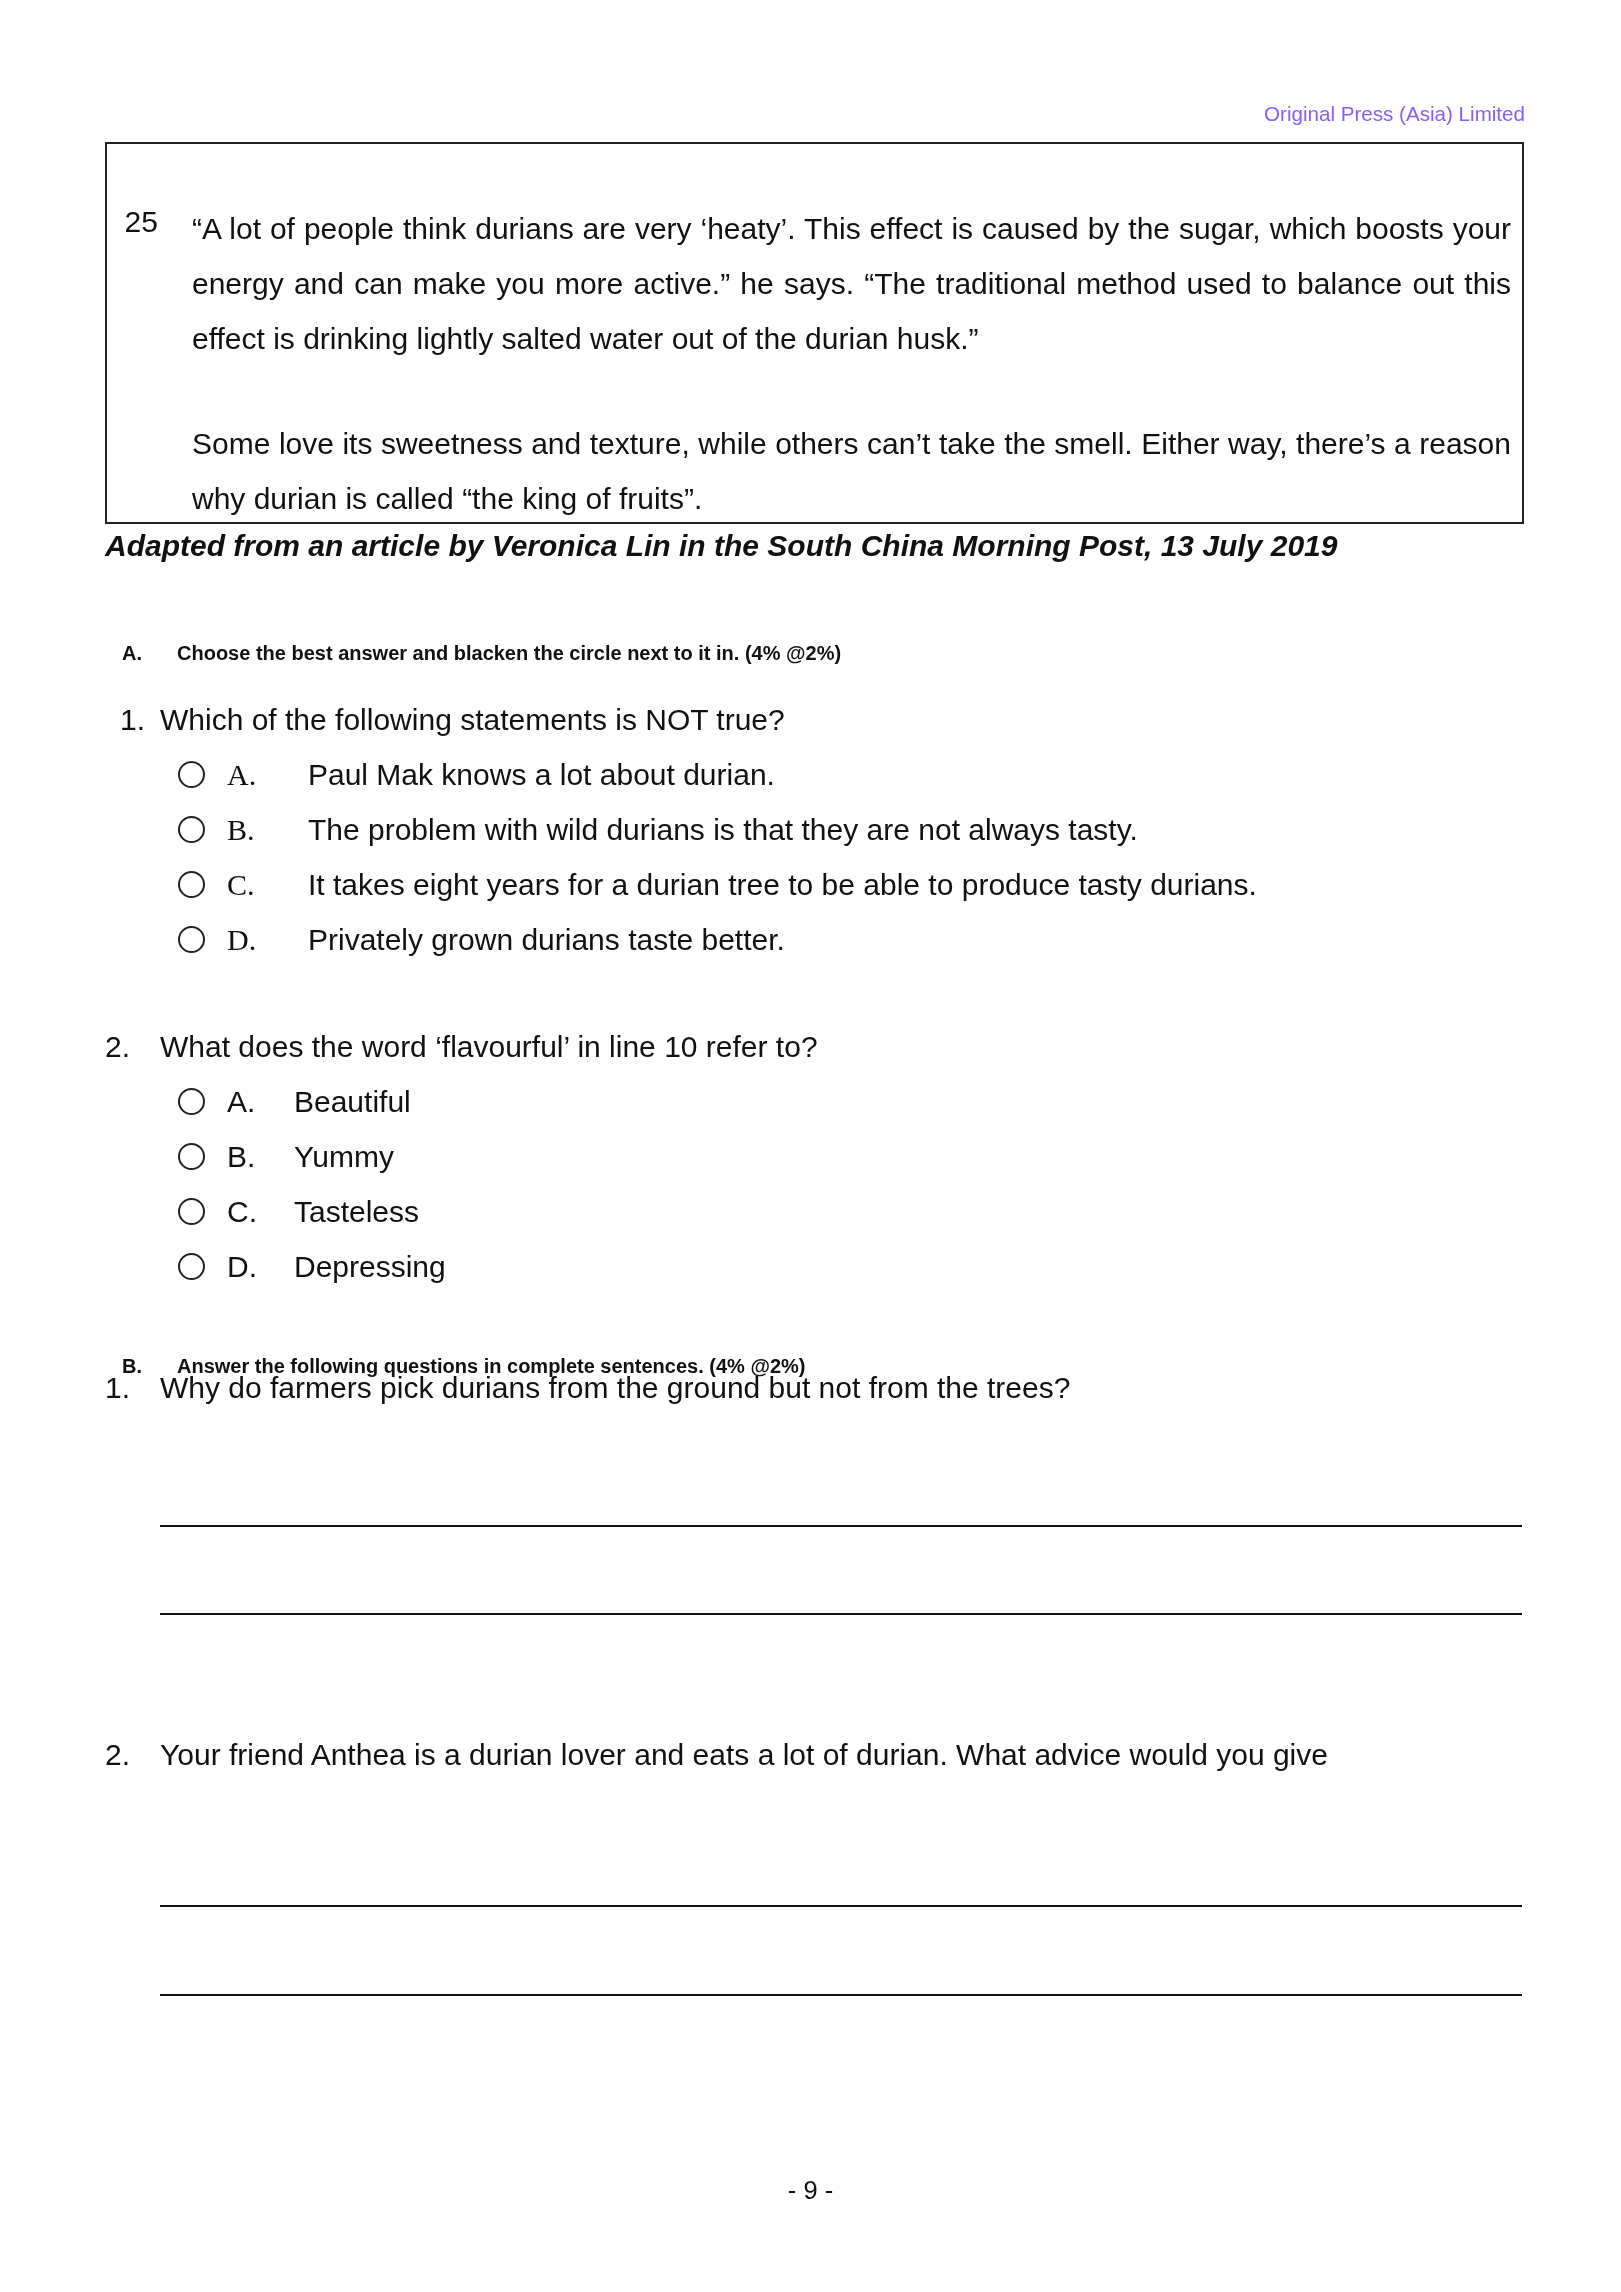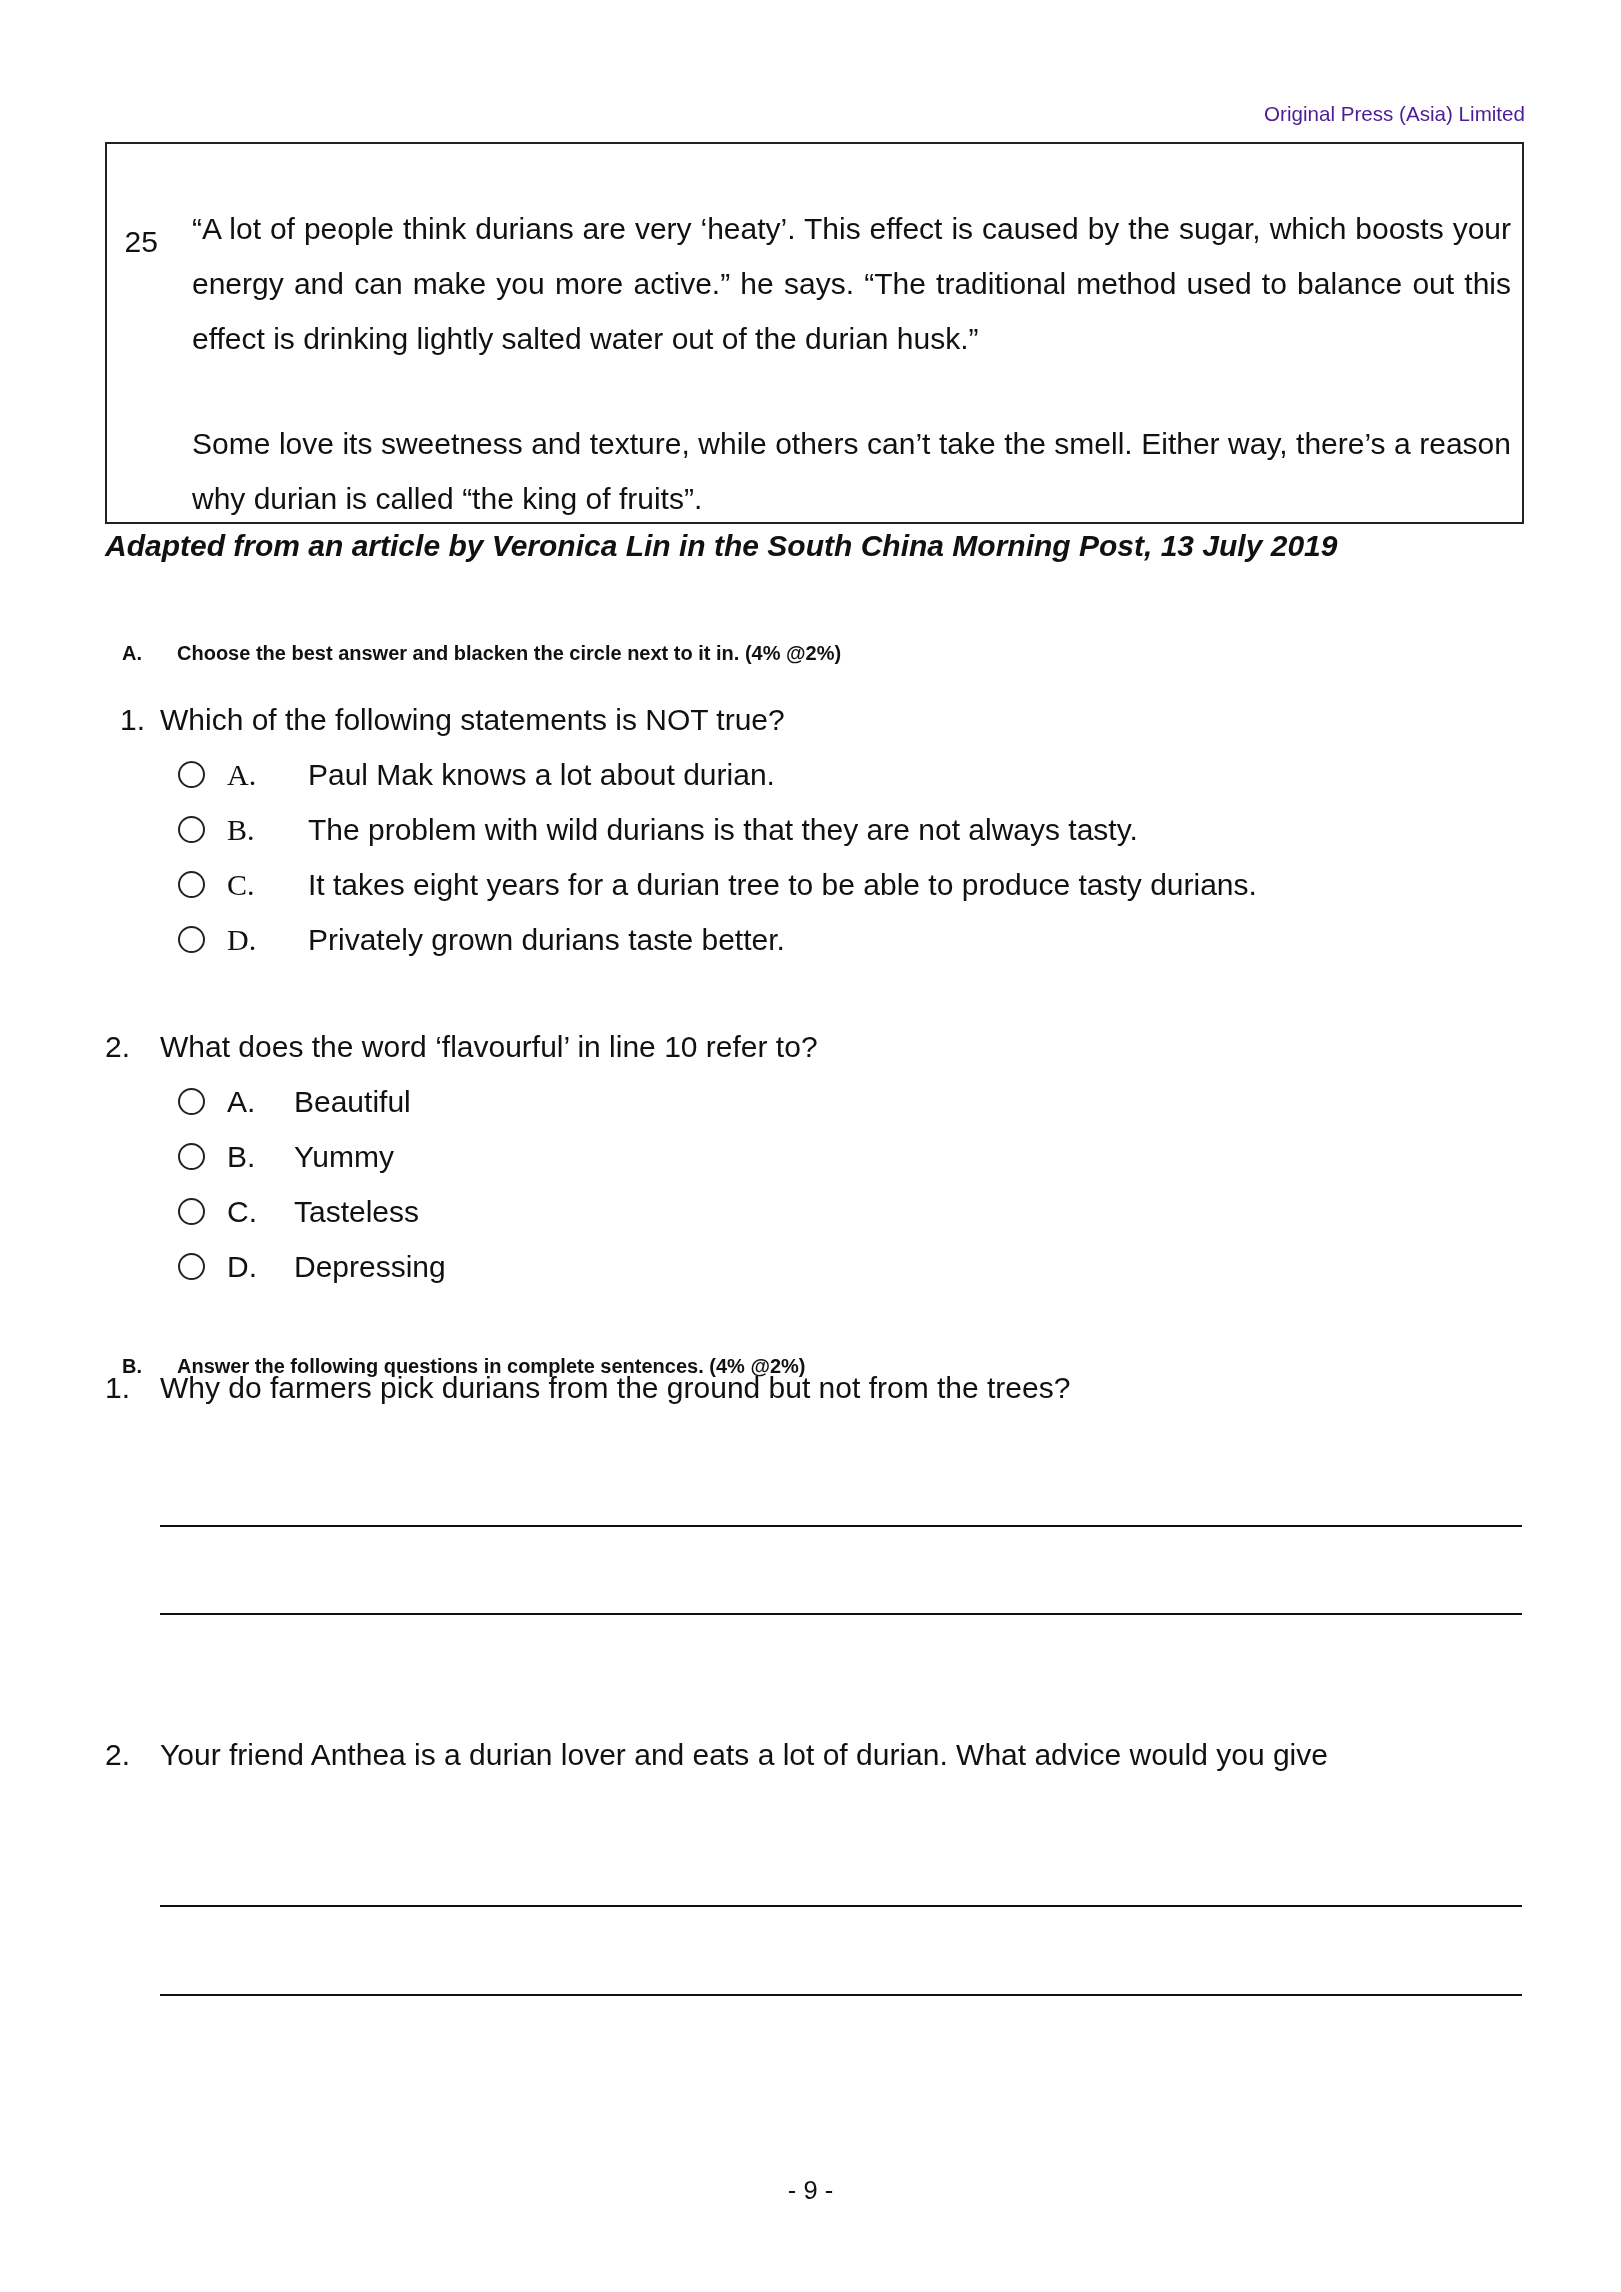--- a/index.html
+++ b/index.html
@@ -1,18 +1,18 @@
 <!DOCTYPE html>
 <html><head>
 <meta charset="utf-8">
 <style>
   html, body { margin: 0; padding: 0; background: #ffffff; }
   body { width: 1621px; height: 2293px; position: relative; overflow: hidden;
          font-family: "Liberation Sans", "DejaVu Sans", sans-serif; color: #111; }
-  .header-right { position: absolute; top: 102px; right: 96px; font-size: 20.6px; color: #4c1d95; }
+  .header-right { position: absolute; top: 102px; right: 96px; font-size: 20.6px; color: #8b5cf6; }
   .passage-box { position: absolute; left: 105px; top: 142px; width: 1419px; height: 382px;
                  border: 2px solid #222; box-sizing: border-box; }
   .line-num { position: absolute; left: 17.6px; font-size: 30px; }
   .passage-para { position: absolute; left: 85px; width: 1319px; font-size: 30px; line-height: 55px;
                   text-align: justify; margin: 0; }
   .source { position: absolute; left: 105px; top: 529px; font-size: 30px; font-style: italic; font-weight: bold; }
   .section-title { position: absolute; left: 122px; font-size: 20px; font-weight: bold; }
   .section-title .letter { display: inline-block; width: 55px; }
   .question { position: absolute; left: 105px; font-size: 30px; line-height: 55px; }
   .question .num { display: inline-block; width: 55px; }
@@ -24,21 +24,21 @@
   .opt-letter-sans { width: 67px; display: inline-block; }
   .answer-line { position: absolute; left: 160px; width: 1362px; height: 0; border-bottom: 2.9px solid #111; }
   .page-num { position: absolute; top: 2176px; left: 0; width: 1621px; text-align: center; font-size: 25.5px; }
 </style>
 </head>
 <body>
 
 <div class="header-right">Original Press (Asia) Limited</div>
 
 <div class="passage-box">
-  <span class="line-num" style="top:61px;margin-top:20px;">25</span>
+  <span class="line-num" style="top:61px;">25</span>
   <p class="passage-para" style="top:57px;">“A lot of people think durians are very ‘heaty’. This effect is caused by the sugar, which boosts your energy and can make you more active.” he says. “The traditional method used to balance out this effect is drinking lightly salted water out of the durian husk.”</p>
   <p class="passage-para" style="top:272px;">Some love its sweetness and texture, while others can’t take the smell. Either way, there’s a reason why durian is called “the king of fruits”.</p>
 </div>
 <div class="source">Adapted from an article by Veronica Lin in the South China Morning Post, 13 July 2019</div>
 
 <div class="section-title" style="top:642px;">
   <span class="letter">A.</span><span>Choose the best answer and blacken the circle next to it in. (4% @2%)</span>
 </div>
 
 <div class="question" style="top:692px;text-align:center;">

